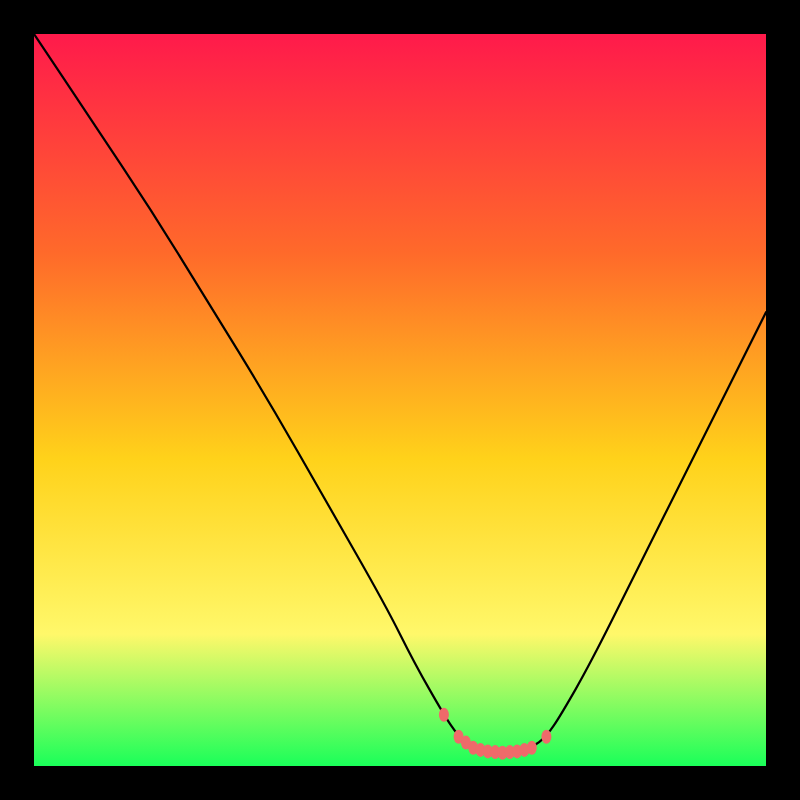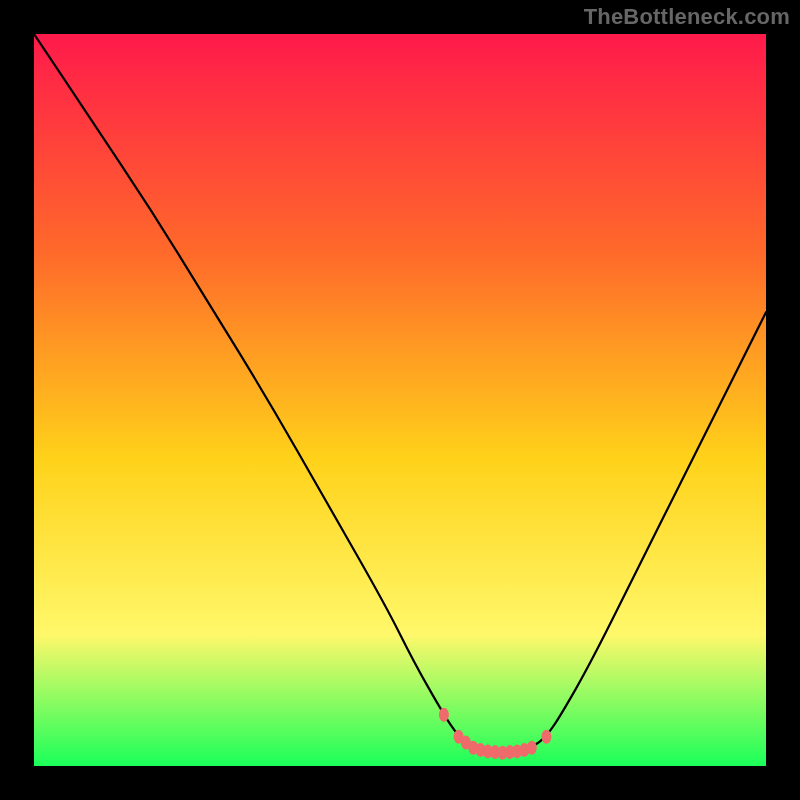--- a/index.html
+++ b/index.html
@@ -40,21 +40,20 @@
     display: block;
     width: 732px;
     height: 732px;
   }
 </style>
 </head>
 <body>
 
 <div class="frame">
 
-  <div class="watermark">TheBottleneck.com</div>
 
   <div class="plot">
     <svg id="plot-svg" viewBox="0 0 732 732" preserveAspectRatio="none">
       <defs>
         <linearGradient id="bg-grad" x1="0" y1="0" x2="0" y2="1">
           <stop id="g0" offset="0%" stop-color="#ff1a4b"></stop>
           <stop id="g1" offset="30%" stop-color="#ff6a2a"></stop>
           <stop id="g2" offset="58%" stop-color="#ffd21a"></stop>
           <stop id="g3" offset="82%" stop-color="#fff86a"></stop>
           <stop id="g4" offset="100%" stop-color="#1aff59"></stop>

